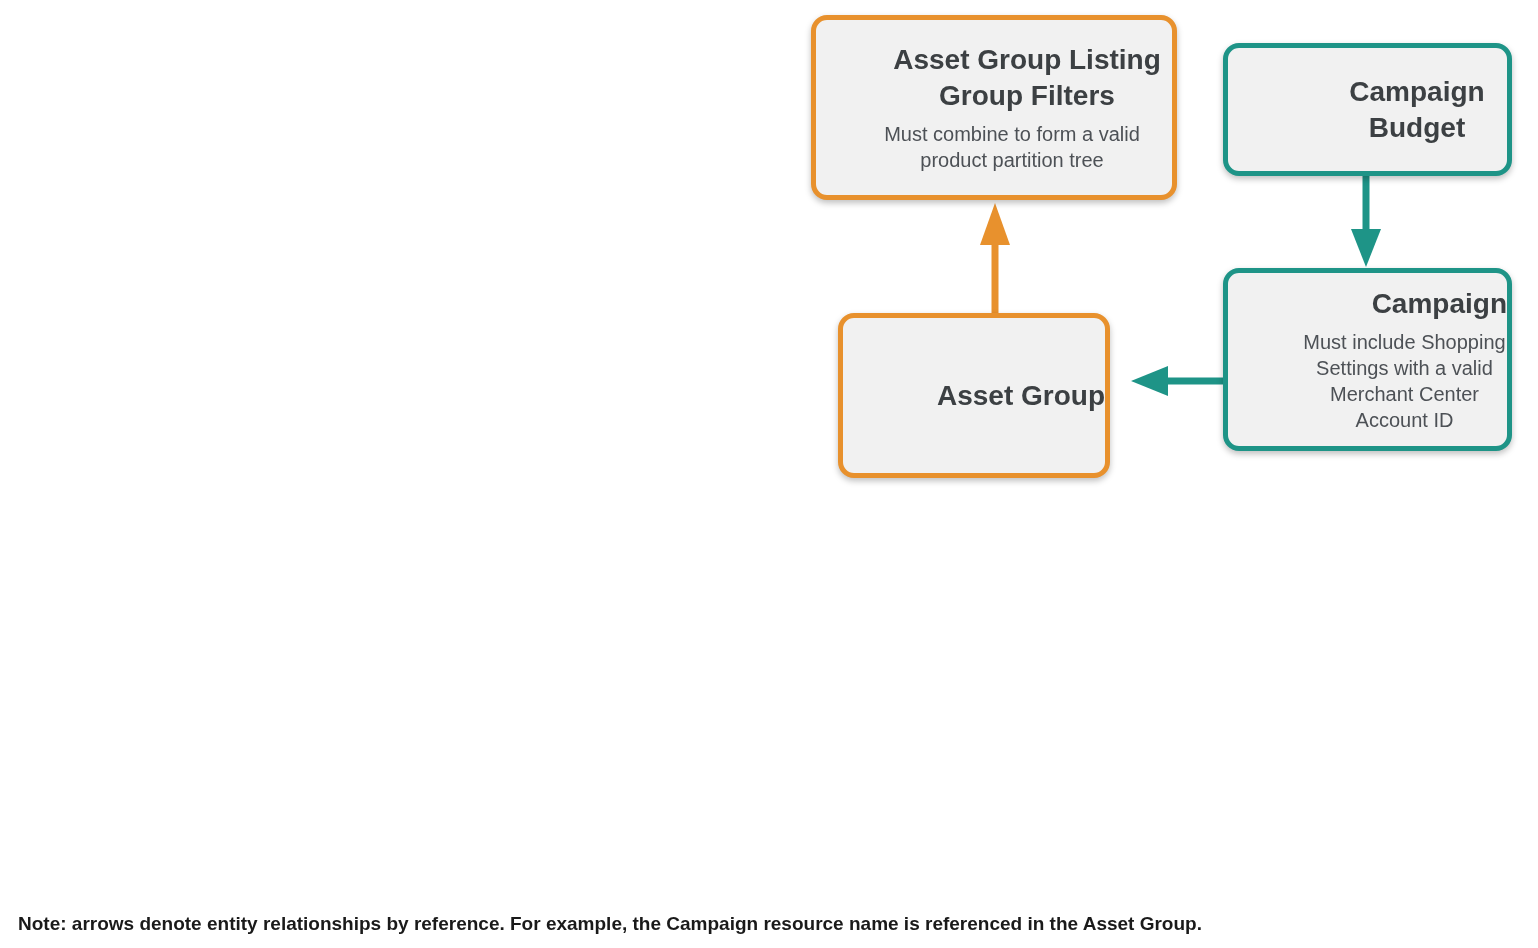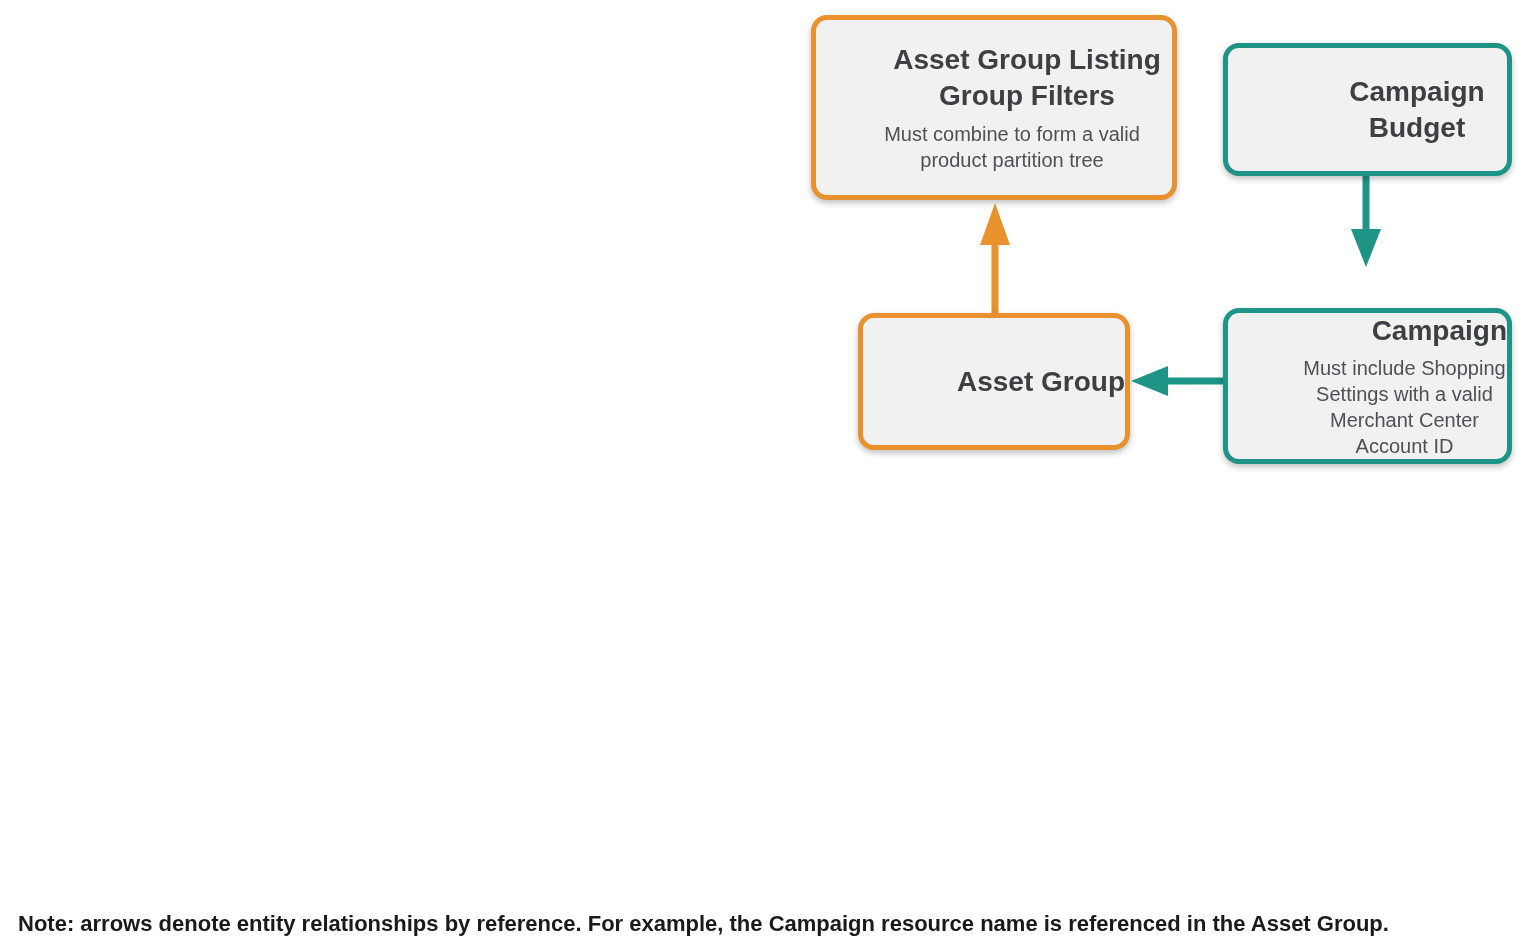--- a/index.html
+++ b/index.html
@@ -38,30 +38,30 @@
   }
   .box-subtitle:empty{display:none;margin:0;}
 
   #box-aglgf{left:811px;top:15px;width:366px;height:185px;}
   #box-aglgf .box-title{max-width:290px;}
   #box-aglgf .box-subtitle{max-width:320px;}
 
   #box-campaign-budget{left:1223px;top:43px;width:289px;height:133px;padding-left:21px;}
   #box-campaign-budget .box-title{max-width:180px;}
 
-  #box-asset-group{left:858px;top:313px;width:272px;height:137px;padding-left:20px;}
+  #box-asset-group{left:838px;top:313px;width:272px;height:165px;padding-left:20px;}
 
-  #box-campaign{left:1223px;top:268px;width:289px;height:156px;margin-top:40px;}
+  #box-campaign{left:1223px;top:268px;width:289px;height:183px;}
   #box-campaign .box-subtitle{max-width:205px;}
 
   svg.arrow-layer{position:absolute;left:0;top:0;width:1538px;height:948px;pointer-events:none;}
 
   .note{
     position:absolute;left:18px;top:910px;
-    font-size:22px;font-weight:bold;line-height:28px;
+    font-size:19px;font-weight:bold;line-height:28px;
     color:var(--note-text);white-space:nowrap;
   }
 </style>
 </head>
 <body>
 
 <div class="canvas">
 
   <svg class="arrow-layer" viewBox="0 0 1538 948" xmlns="http://www.w3.org/2000/svg">
 

